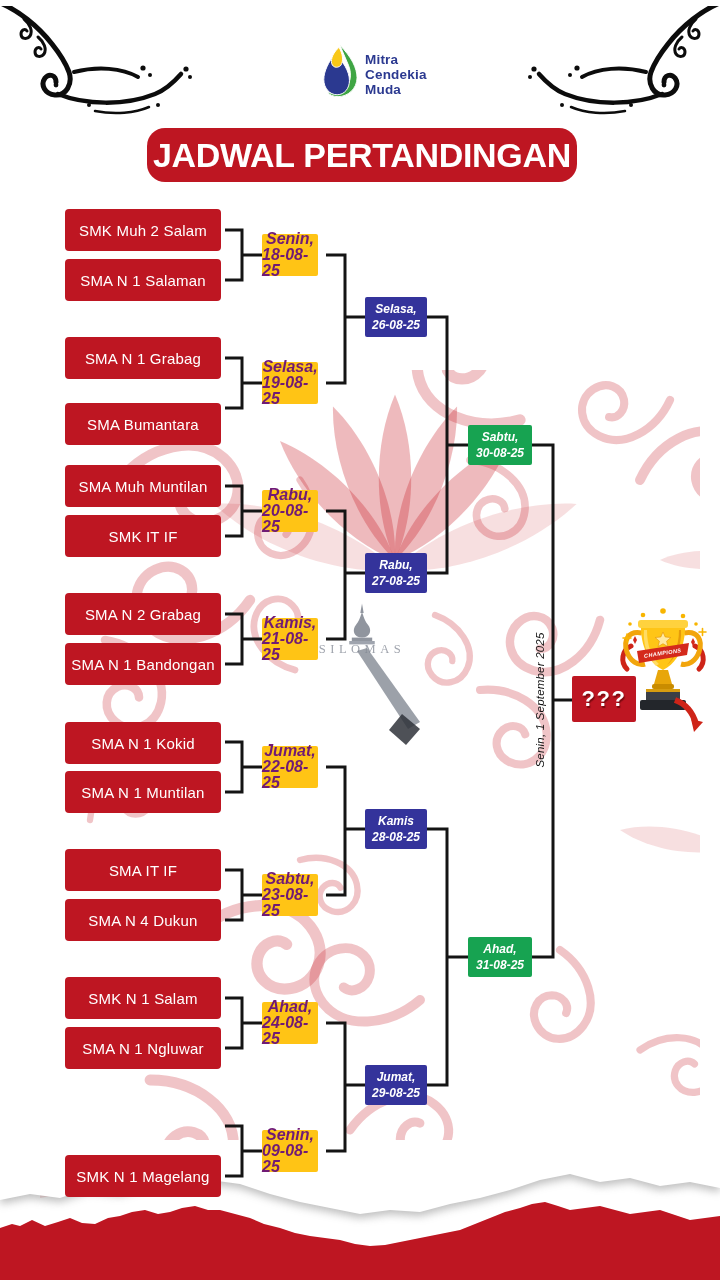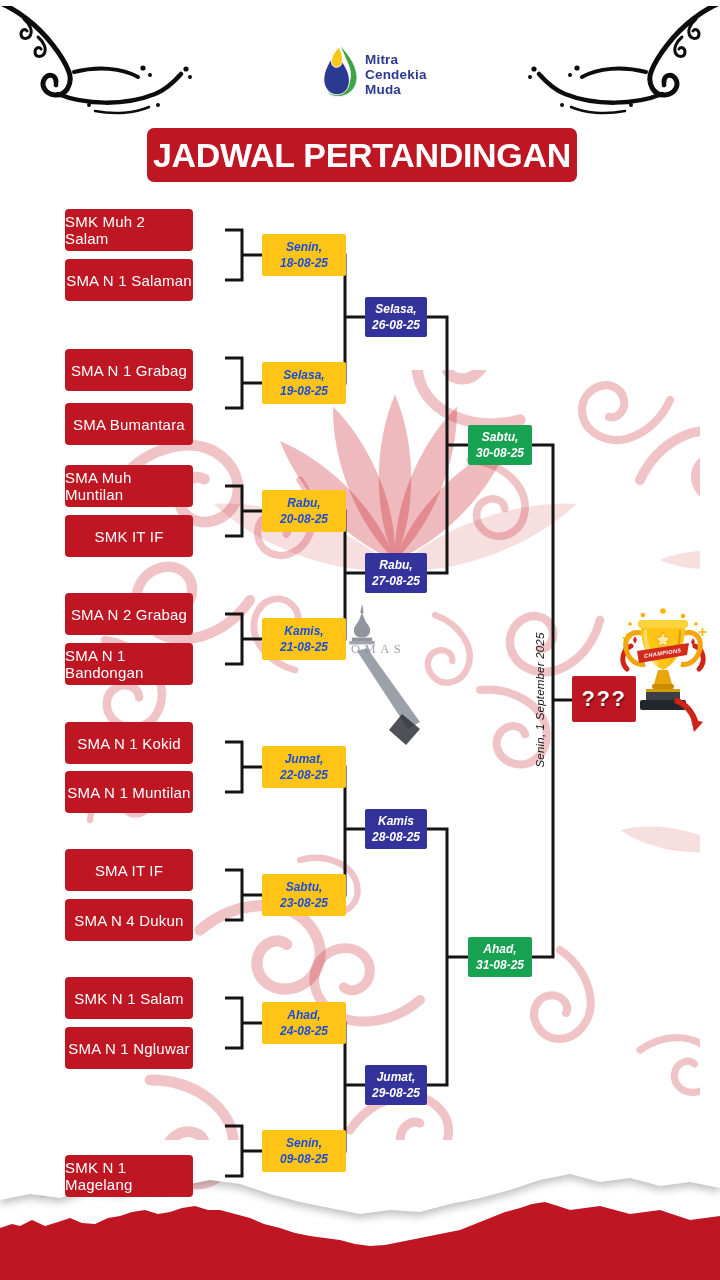--- a/index.html
+++ b/index.html
@@ -3,29 +3,29 @@
 <meta charset="utf-8">
 <style>
   html,body{margin:0;padding:0;}
   body{width:720px;height:1280px;overflow:hidden;background:#fff;font-family:"Liberation Sans",sans-serif;position:relative;}
   .page{position:absolute;inset:0;}
   .flourish{position:absolute;top:6px;width:200px;height:112px;z-index:5;}
   .flourish.left{left:0;}
   .flourish.right{right:0;transform:scaleX(-1);}
   .logo{position:absolute;left:320px;top:44px;display:flex;gap:7px;align-items:center;z-index:5;}
   .logo-text{color:#2B3990;font-size:13.5px;font-weight:700;line-height:15px;letter-spacing:.2px;padding-top:6px;}
-  .title-banner{position:absolute;left:147px;top:128px;width:430px;height:54px;background:#BE1622;border-radius:7px;display:flex;align-items:center;justify-content:center;z-index:5;}
+  .title-banner{position:absolute;left:147px;top:128px;width:430px;height:54px;background:#BE1622;border-radius:18px;display:flex;align-items:center;justify-content:center;z-index:5;}
   .title-banner span{color:#fff;font-size:34px;font-weight:700;letter-spacing:-0.3px;white-space:nowrap;}
   .watermark{position:absolute;left:40px;top:370px;width:660px;height:860px;z-index:1;}
   .torn{position:absolute;left:0;top:1140px;width:720px;height:140px;z-index:2;}
   .connectors{position:absolute;left:0;top:0;width:720px;height:1280px;z-index:3;}
-  .team{position:absolute;left:65px;width:128px;height:42px;background:#BE1622;border-radius:4px;display:flex;align-items:center;justify-content:center;z-index:4;}
+  .team{position:absolute;left:65px;width:156px;height:42px;background:#BE1622;border-radius:4px;display:flex;align-items:center;justify-content:center;z-index:4;}
   .team span{color:#fff;font-size:15px;font-weight:500;letter-spacing:.2px;}
   .datebox{position:absolute;display:flex;flex-direction:column;align-items:center;justify-content:center;font-style:italic;font-weight:700;border-radius:2px;line-height:16px;z-index:4;}
-  .r1{left:262px;width:84px;height:42px;background:#FFC415;color:#1d4ed8;font-size:12px;}
+  .r1{left:262px;width:56px;height:42px;background:#FFC415;color:#701a75;font-size:16px;}
   .qf{left:365px;width:62px;height:40px;background:#34339B;color:#fff;font-size:12px;}
   .sf{left:468px;width:64px;height:40px;background:#17A351;color:#fff;font-size:12px;}
   .final-box{position:absolute;left:572px;top:676px;width:64px;height:46px;background:#BE1622;border-radius:2px;display:flex;align-items:center;justify-content:center;z-index:4;}
   .final-box span{color:#fff;font-size:22px;font-weight:800;letter-spacing:1.5px;text-shadow:1px 2px 1px rgba(70,0,0,.55);}
   .final-date{position:absolute;left:540px;top:700px;transform:translate(-50%,-50%) rotate(-90deg);white-space:nowrap;font-style:italic;font-size:11.5px;color:#111;letter-spacing:.2px;font-weight:500;z-index:4;}
   .trophy{position:absolute;left:615px;top:608px;width:96px;height:130px;z-index:4;}
 </style>
 </head>
 <body>
 
@@ -154,21 +154,21 @@
   <svg class="connectors" viewBox="0 0 720 1280">
     <path d="M225 230H242V280H225M242 255H262 M225 358H242V408H225M242 383H262 M225 486H242V536H225M242 511H262 M225 614H242V664H225M242 639H262 M225 742H242V792H225M242 767H262 M225 870H242V920H225M242 895H262 M225 998H242V1048H225M242 1023H262 M225 1126H242V1176H225M242 1151H262 M326 255H345V383H326M345 317H365 M326 511H345V639H326M345 573H365 M326 767H345V895H326M345 829H365 M326 1023H345V1151H326M345 1085H365 M427 317H447V573H427M447 445H468 M427 829H447V1085H427M447 957H468 M532 445H553V957H532M553 700H572" fill="none" stroke="#141414" stroke-width="3"></path>
   </svg>
 
   <div class="team" style="top:209px">
       <span>SMK Muh 2 Salam</span>
     </div>
   <div class="team" style="top:259px">
       <span>SMA N 1 Salaman</span>
     </div>
-  <div class="team" style="top:349px">
+  <div class="team" style="top:337px">
       <span>SMA N 1 Grabag</span>
     </div>
   <div class="team" style="top:403px">
       <span>SMA Bumantara</span>
     </div>
   <div class="team" style="top:465px">
       <span>SMA Muh Muntilan</span>
     </div>
   <div class="team" style="top:515px">
       <span>SMK IT IF</span>

